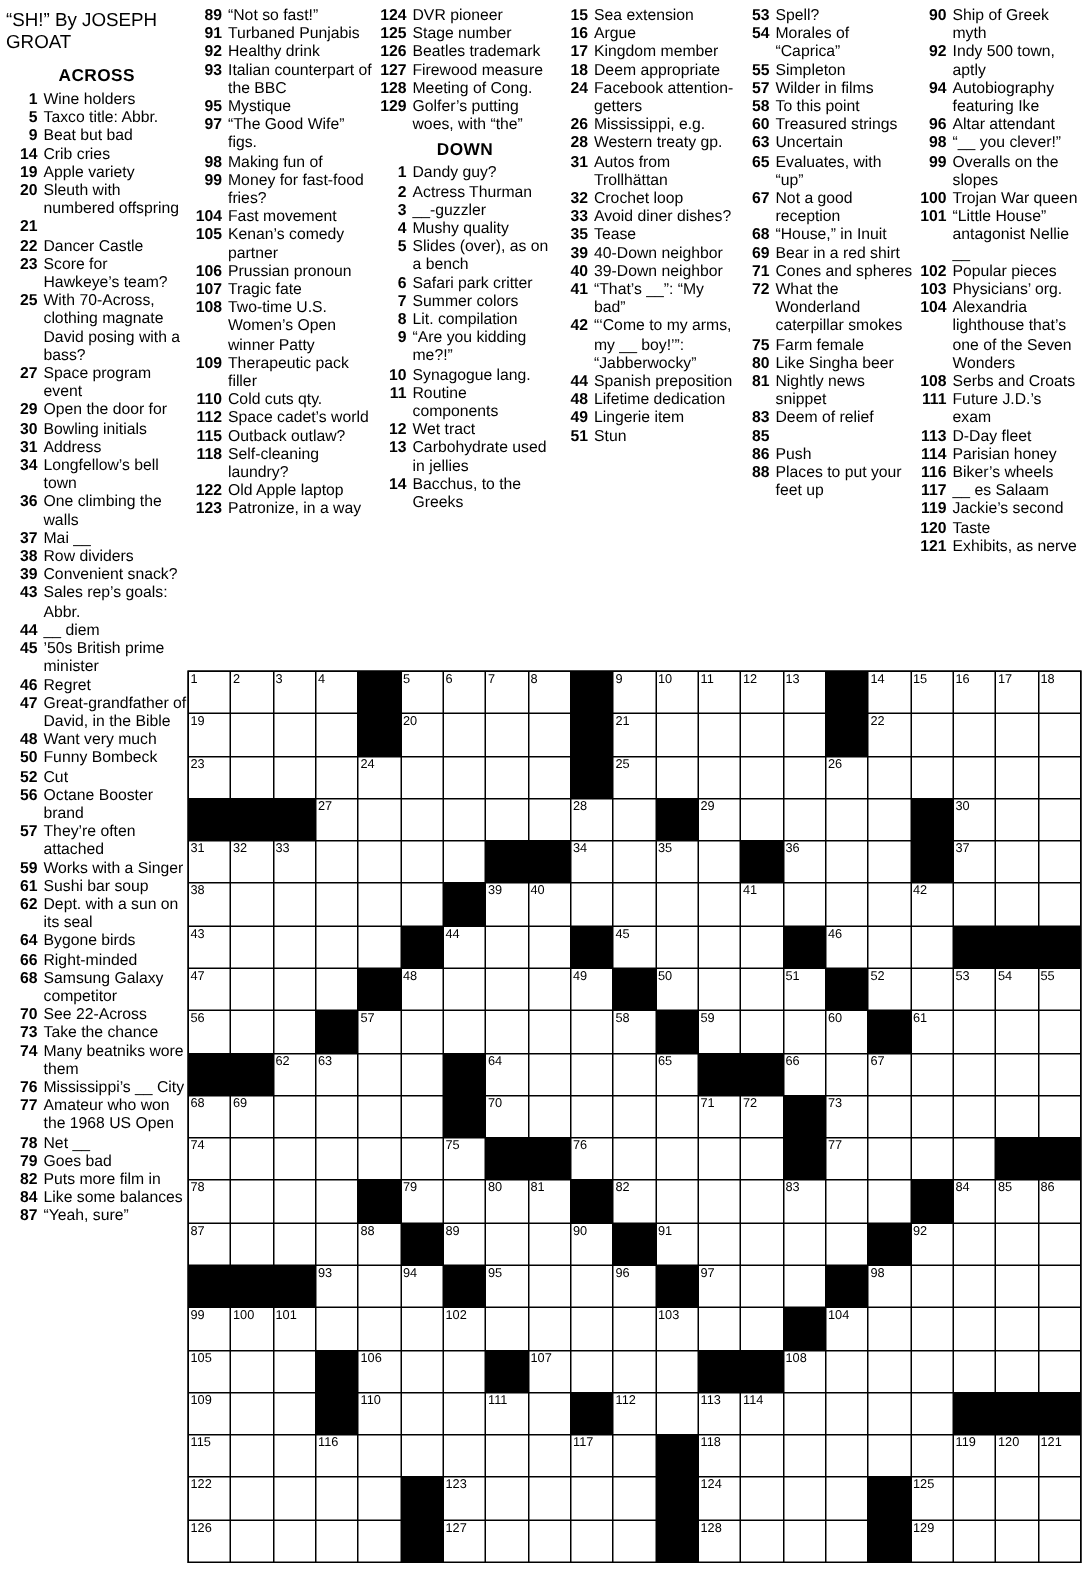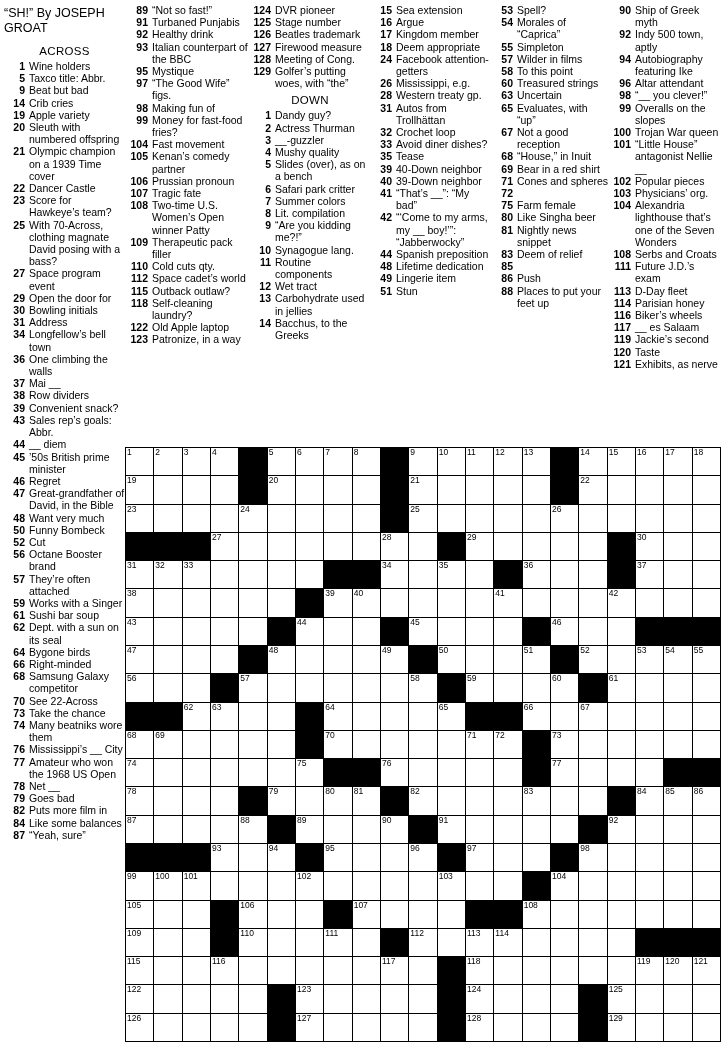--- a/index.html
+++ b/index.html
@@ -2,21 +2,21 @@
 <html><head>
 <meta charset="utf-8">
 <style>
   html,body{margin:0;padding:0;}
   body{
     width:722px;height:1058px;position:relative;background:#fff;color:#000;
     font-family:"Liberation Sans", sans-serif;overflow:hidden;
   }
   .clue-col{position:absolute;top:4px;}
   .title{font-weight:normal;font-size:12.5px;line-height:14.5px;margin:2px 0 10px 0;}
-  .list-header{font-weight:normal;font-size:11.5px;text-align:center;margin:5px 0 3px 0;letter-spacing:.3px;}
+  .list-header{font-weight:bold;font-size:11.5px;text-align:center;margin:5px 0 3px 0;letter-spacing:.3px;}
   .clue{display:flex;align-items:flex-start;font-size:10.5px;line-height:12.2px;}
   .clue .num{width:21px;text-align:right;flex-shrink:0;font-weight:bold;}
   .clue .txt{flex:1;margin-left:4px;}
   #col1{left:4px;width:121px;}
   #col2{left:127px;width:121px;}
   #col3{left:250px;width:120px;}
   #col4{left:371px;width:120px;}
   #col5{left:492px;width:117px;}
   #col6{left:610px;width:110px;}
   .grid{
@@ -54,21 +54,20 @@
       <div class="clue">
         <span class="num">19</span>
         <span class="txt">Apple variety</span>
       </div>
       <div class="clue">
         <span class="num">20</span>
         <span class="txt">Sleuth with numbered offspring</span>
       </div>
       <div class="clue">
         <span class="num">21</span>
-        <span class="txt">Olympic champion on a 1939 Time cover</span>
       </div>
       <div class="clue">
         <span class="num">22</span>
         <span class="txt">Dancer Castle</span>
       </div>
       <div class="clue">
         <span class="num">23</span>
         <span class="txt">Score for Hawkeye’s team?</span>
       </div>
       <div class="clue">
@@ -517,20 +516,21 @@
       <div class="clue">
         <span class="num">69</span>
         <span class="txt">Bear in a red shirt</span>
       </div>
       <div class="clue">
         <span class="num">71</span>
         <span class="txt">Cones and spheres</span>
       </div>
       <div class="clue">
         <span class="num">72</span>
+        <span class="txt">What the Wonderland caterpillar smokes</span>
       </div>
       <div class="clue">
         <span class="num">75</span>
         <span class="txt">Farm female</span>
       </div>
       <div class="clue">
         <span class="num">80</span>
         <span class="txt">Like Singha beer</span>
       </div>
       <div class="clue">

